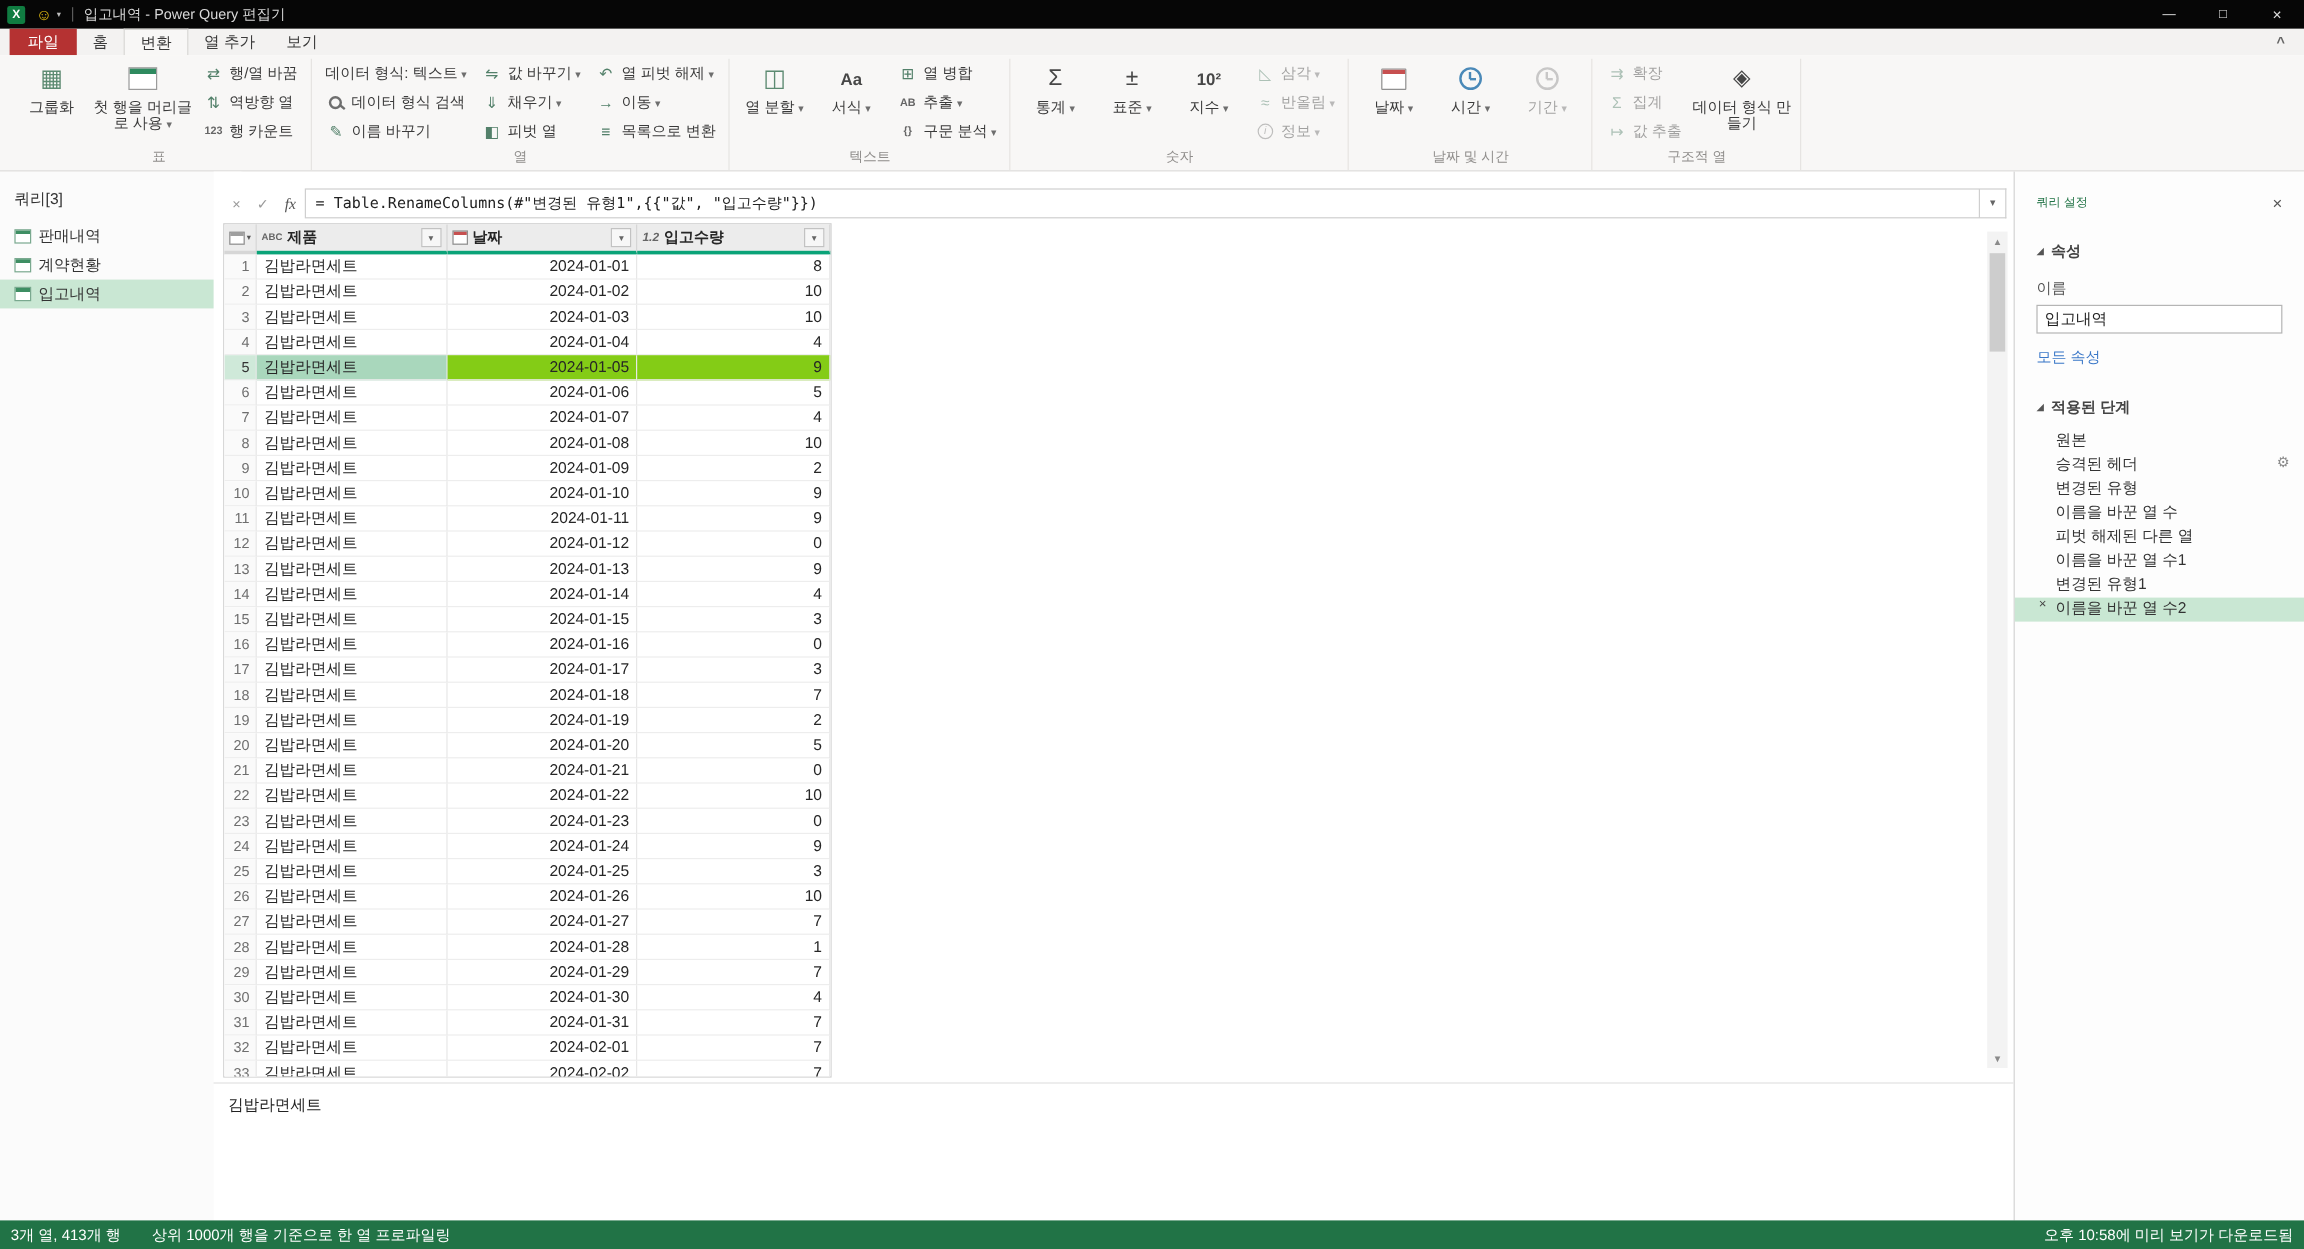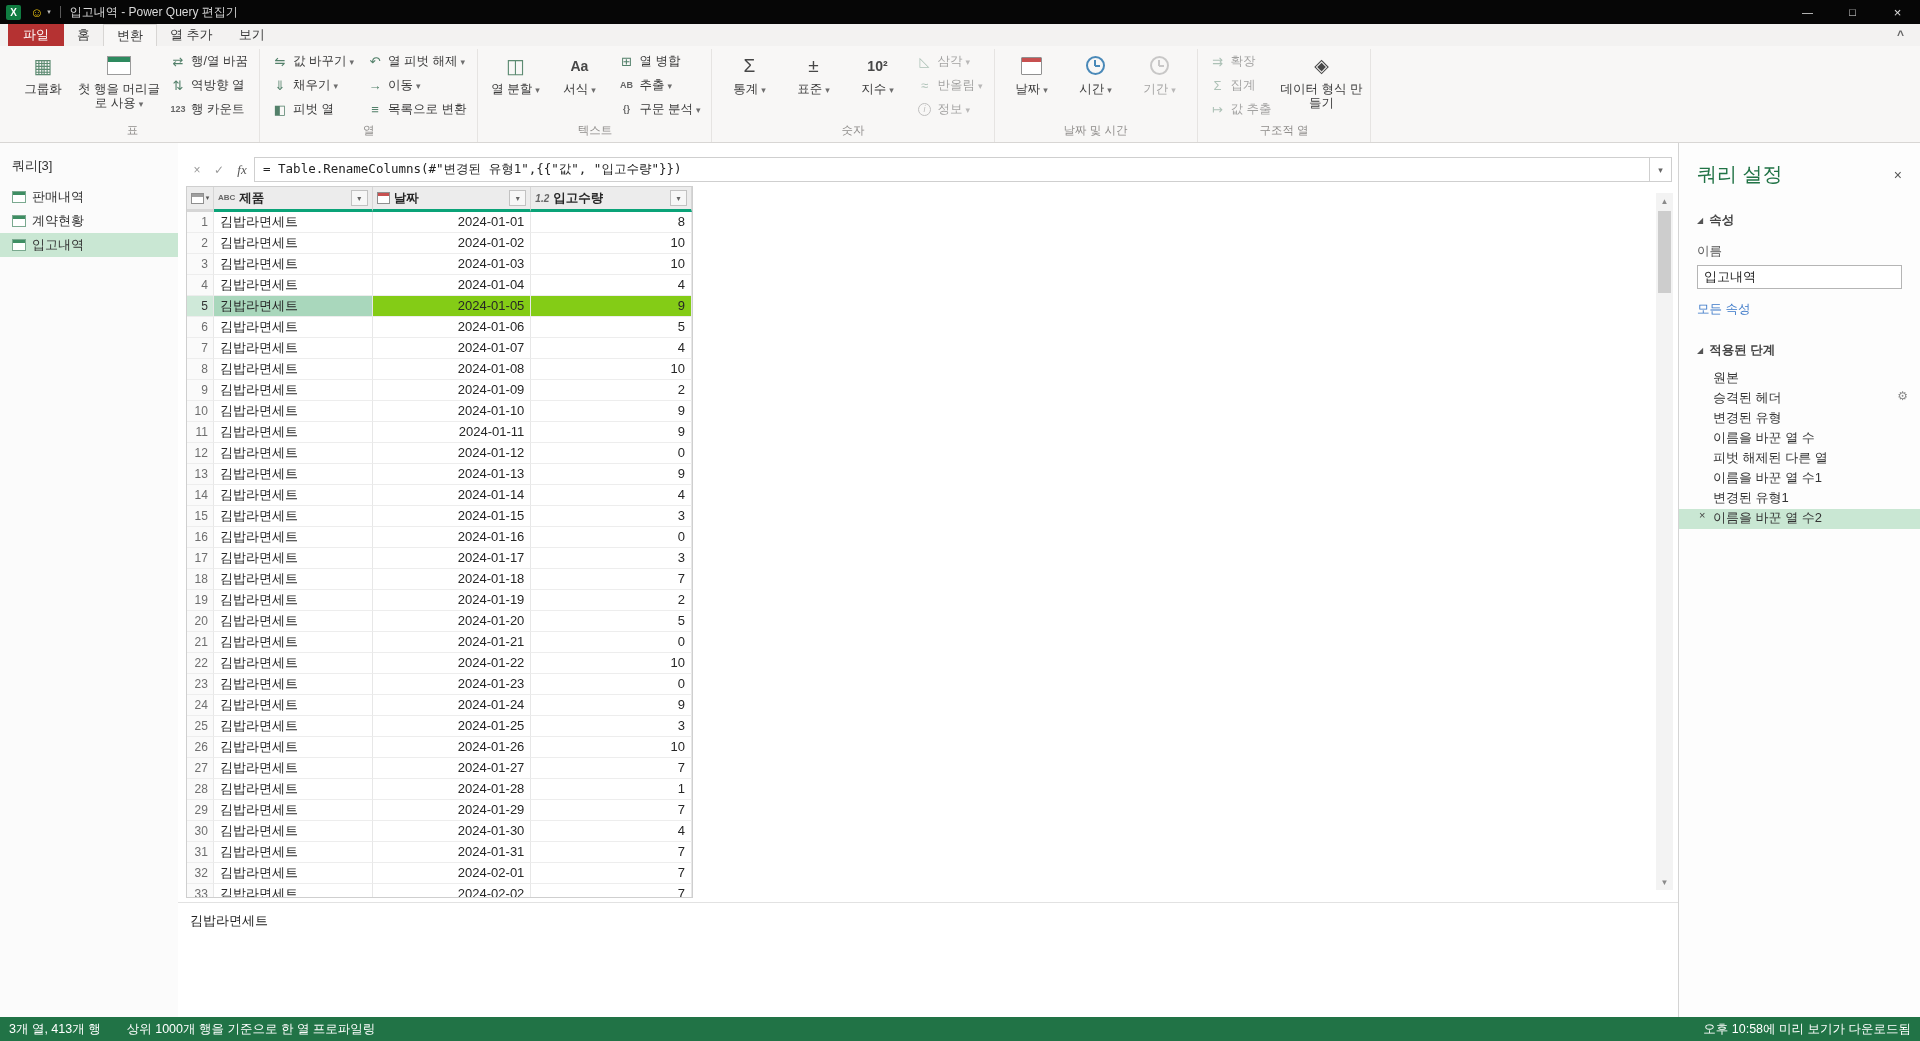--- a/index.html
+++ b/index.html
@@ -104,21 +104,21 @@
   .vs-arrow { position:absolute; left:0; width:17px; height:16px; display:flex; align-items:center; justify-content:center; color:#8a8a8a; font-size:8px; }
   .vs-up { top:0; } .vs-down { bottom:0; }
   .vs-thumb { position:absolute; top:18px; left:2px; width:13px; height:82px; background:#cdcdcd; }
 
   
   .preview { border-top:1px solid #e2e2e2; margin-top:4px; padding:9px 0 0 12px; font-size:13px; color:#222; }
 
   
   .right-pane { position:absolute; right:0; top:143px; bottom:24px; width:242px; background:#fdfdfd; border-left:1px solid #d4d4d4; padding:0 18px; }
   .rp-head { display:flex; align-items:center; margin-top:18px; }
-  .rp-title { font-size:20px; color:#217346; }
+  .rp-title { font-size:10px; color:#217346; }
   .rp-close { margin-left:auto; color:#555; font-size:14px; }
   .rp-sec { margin-top:24px; font-size:12.5px; font-weight:bold; color:#444; display:flex; align-items:center; gap:6px; }
   .sec-tri { font-size:8px; color:#555; }
   .sec-tri::before { content:"◢"; }
   .rp-label { margin-top:14px; font-size:12.5px; color:#555; }
   .rp-input { margin-top:5px; width:100%; height:24px; border:1px solid #b5b5b5; font-size:13px; padding:0 6px; font-family:inherit; color:#222; background:#fff; }
   .rp-link { margin-top:12px; font-size:12.5px; color:#3b78c8; }
   .steps { margin:10px -18px 0; }
   .step { display:flex; align-items:flex-start; height:20px; padding:0 12px 0 20px; font-size:13px; color:#333; }
   .step.selected { background:#c9e7d3; }
@@ -188,20 +188,36 @@
           </div>
       </div>
     </div>
     <div class="rg-label">표</div>
   </div>
 
   <div class="rgroup">
     <div class="rg-body">
       <div class="vcol">
         <div class="btnS">
+            <span>데이터 형식: 텍스트</span>
+            <span class="caret"></span>
+          </div>
+        <div class="btnS">
+            <span class="icS">
+              <span class="mag"></span>
+            </span>
+            <span>데이터 형식 검색</span>
+          </div>
+        <div class="btnS">
+            <span class="icS">✎</span>
+            <span>이름 바꾸기</span>
+          </div>
+      </div>
+      <div class="vcol">
+        <div class="btnS">
             <span class="icS">⇋</span>
             <span>값 바꾸기</span>
             <span class="caret"></span>
           </div>
         <div class="btnS">
             <span class="icS">⇓</span>
             <span>채우기</span>
             <span class="caret"></span>
           </div>
         <div class="btnS">

